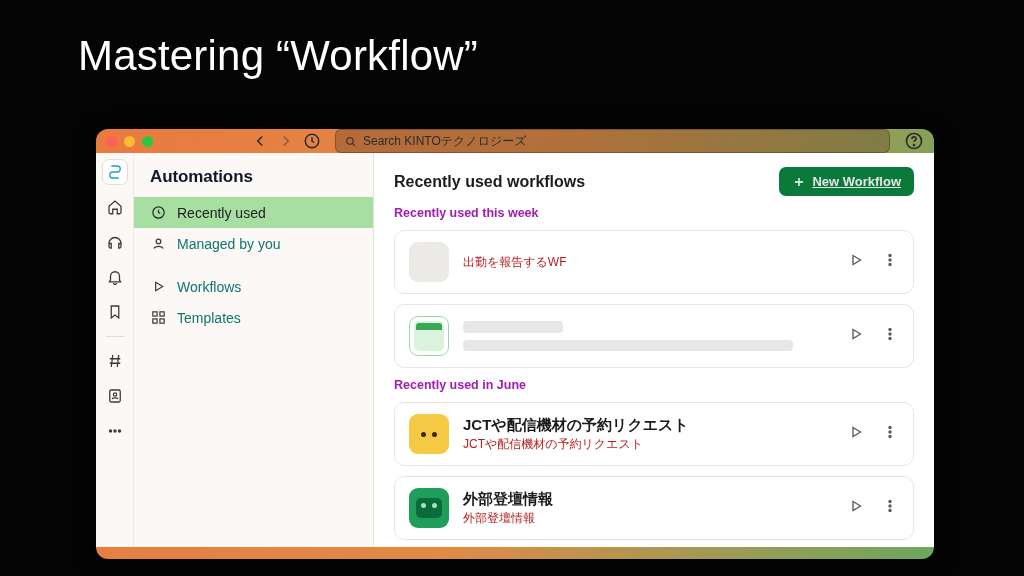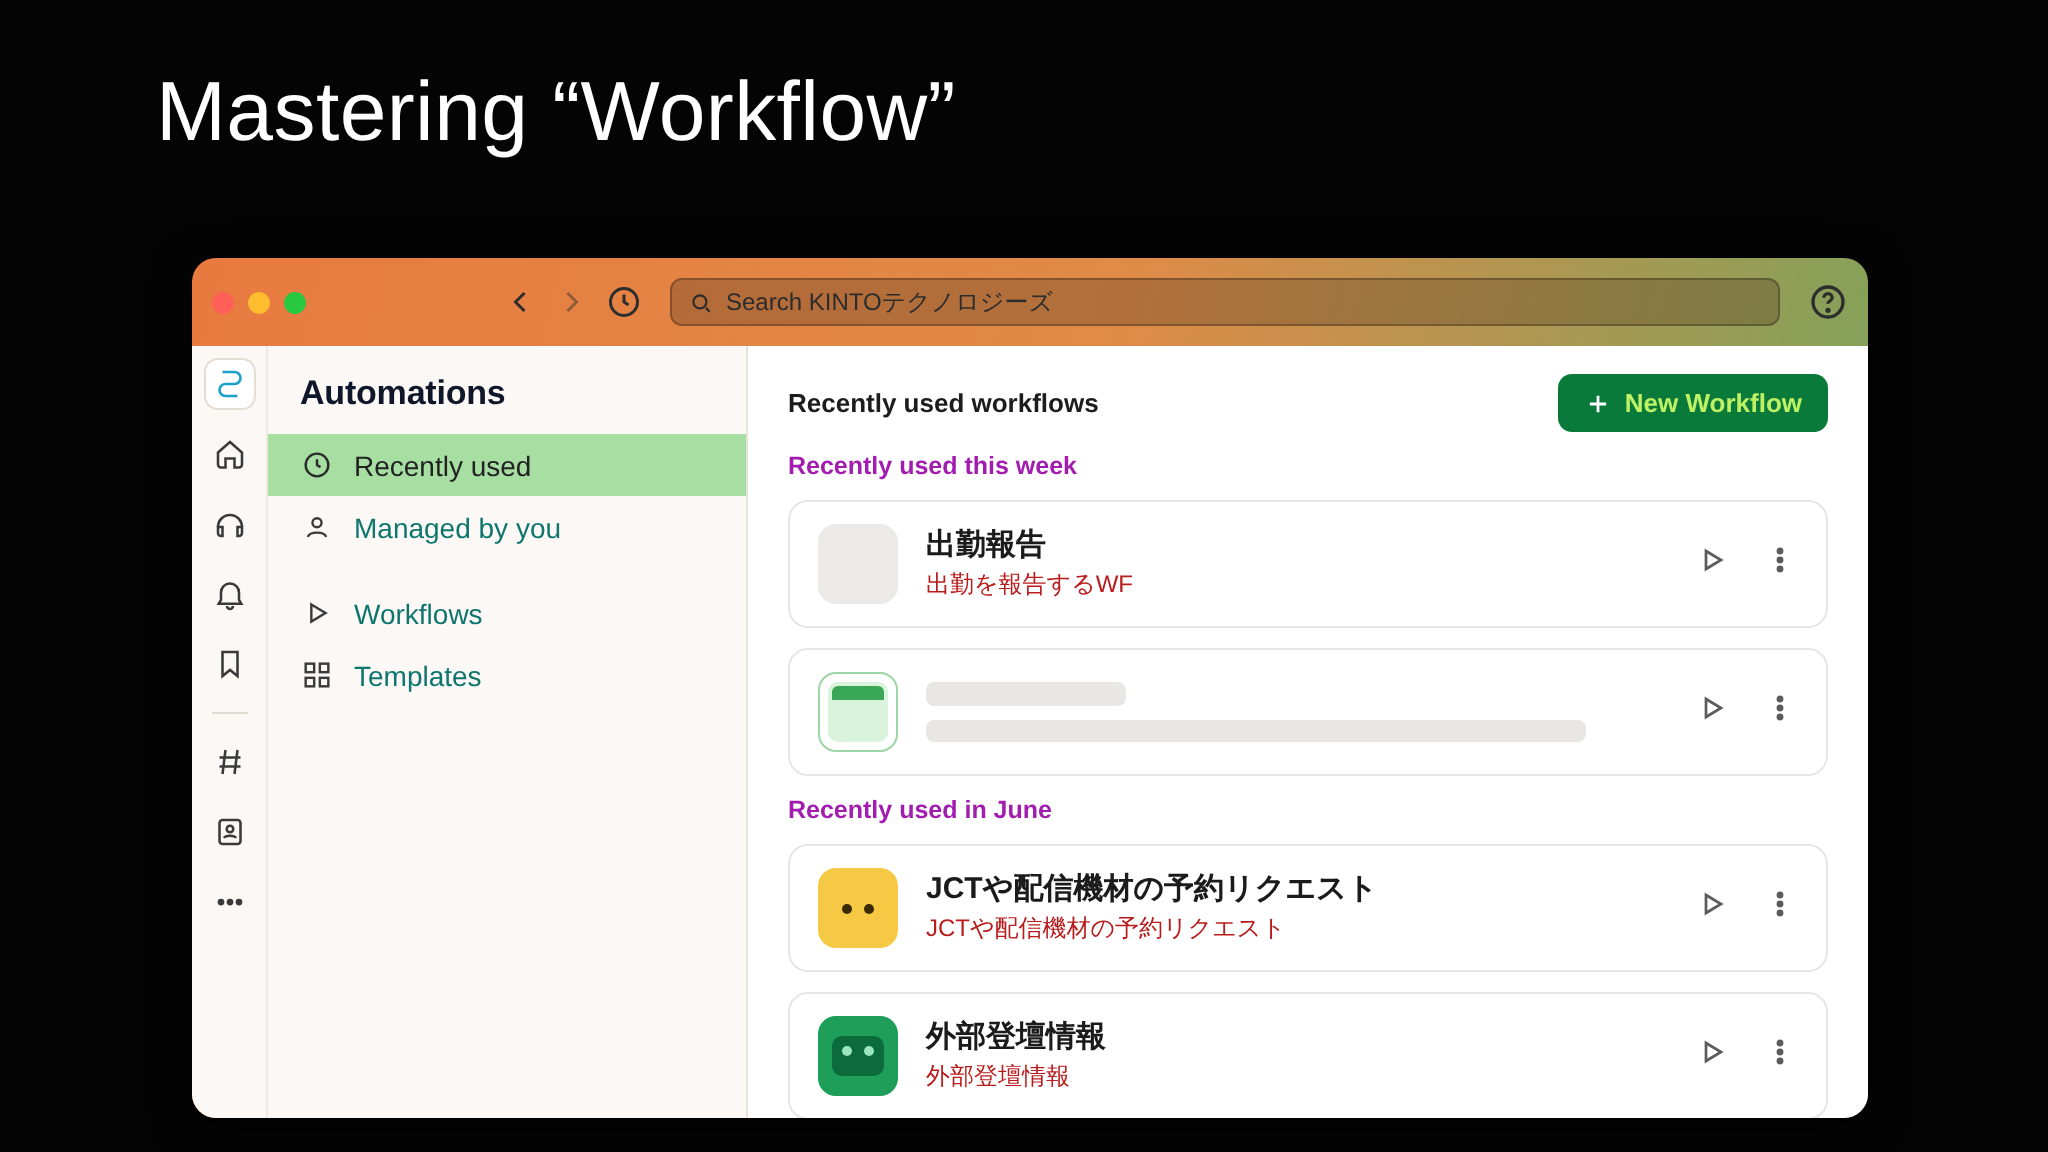--- a/index.html
+++ b/index.html
@@ -4,21 +4,21 @@
 <style>
   * { box-sizing: border-box; margin: 0; padding: 0; }
   html, body { width: 1024px; height: 576px; overflow: hidden; font-family: -apple-system, "Segoe UI", Helvetica, Arial, sans-serif; background:#000; }
   .stage { position:relative; width:1024px; height:576px; background:#040404; }
   .title { position:absolute; left:50px; top:32px; color:#fff; font-size:42px; font-weight:400; letter-spacing:0.2px;margin-left:28px; }
 
   .chrome-wrap { position:absolute; left:96px; top:129px; width:838px; height:430px; border-radius:12px; overflow:hidden;
                  background:linear-gradient(105deg,#e97a3f 0%,#df8b48 50%,#6ca75e 100%); box-shadow:0 4px 20px rgba(0,0,0,0.6); }
 
   
-  .topbar { height:44px; display:flex; align-items:center; padding:0 10px; gap:8px; }
+  .topbar { height:24px; display:flex; align-items:center; padding:0 10px; gap:8px; }
   .traffic { display:flex; gap:7px; margin-right:90px; }
   .tl-dot { width:11px; height:11px; border-radius:50%; }
   .tl-red{background:#fe5f57;} .tl-yel{background:#febc2e;} .tl-grn{background:#28c840;}
   .nav-icn { width:18px; height:18px; display:flex; align-items:center; justify-content:center; color:#2d2d2d; }
   .nav-icn.dim { opacity:0.45; }
   .search { flex:1; height:24px; background:rgba(92,62,38,0.35); border:1px solid rgba(0,0,0,0.25); border-radius:6px;
             display:flex; align-items:center; padding:0 8px; color:#2c2c2c; font-size:12px; gap:6px; margin:0 6px; }
   .help-circle { width:20px; height:20px; }
 
   .body { display:flex; height:calc(100% - 36px); }
@@ -36,23 +36,23 @@
   .side-h { font-size:17px; font-weight:800; color:#0f172a; padding:14px 16px 10px; letter-spacing:-0.1px; }
   .side-item { display:flex; align-items:center; gap:10px; padding:7px 16px; font-size:14px; color:#0f766e; cursor:pointer; }
   .side-item.active { background:#a7dfa3; color:#222; }
   .side-item svg { width:17px; height:17px; stroke:#3a3a3a; stroke-width:1.7; fill:none; }
   .side-item.active svg { stroke:#2a2a2a; }
   .side-gap { height:12px; }
 
   
   .main { flex:1; background:#fff; padding:14px 20px 0 20px; overflow:hidden; position:relative; }
   .main-head { display:flex; align-items:center; justify-content:space-between; margin-bottom:10px; }
-  .main-title { font-size:13px; font-weight:800; color:#1c1c1c; }
-  .new-btn { background:#0a7a3b; color:#bef264; border:none; border-radius:7px; padding:7px 13px; font-size:13px; font-weight:700;
-             display:flex; align-items:center; gap:6px; cursor:pointer; }
+  .main-title { font-size:16px; font-weight:800; color:#1c1c1c; }
+  .new-btn { background:#0a7a3b; color:#e5e5e5; border:none; border-radius:7px; padding:7px 13px; font-size:13px; font-weight:700;
+             display:flex; align-items:center; gap:6px; cursor:pointer;text-decoration:underline; }
   .new-btn svg { width:14px; height:14px; stroke:#fff; stroke-width:2.4; }
 
   .group-label { font-size:12.5px; font-weight:700; color:#a21caf; margin:8px 0 10px; }
 
   .card { border:1px solid #e6e6e6; border-radius:10px; padding:11px 14px; display:flex; align-items:center; gap:14px; margin-bottom:10px; background:#fff; }
   .wf-icon { width:40px; height:40px; border-radius:9px; flex:0 0 40px; display:flex; align-items:center; justify-content:center; }
   .wf-icon.blank { background:#eceae6; }
   .wf-icon.green-cal { background:#fff; border:1.5px solid #9dd6a6; padding:4px; }
   .wf-icon.green-cal .inner { width:100%; height:100%; background:#d9f3dc; border-radius:5px; position:relative; }
   .wf-icon.green-cal .inner::before { content:""; position:absolute; top:2px; left:2px; right:2px; height:7px; background:#3aa757; border-radius:3px 3px 0 0; }
@@ -216,21 +216,20 @@
               </svg>
             <span>New Workflow</span>
           </button>
         </div>
 
         <div class="group-label">Recently used this week</div>
 
         <div class="card">
           <div class="wf-icon blank"></div>
           <div class="wf-text">
-            <div class="wf-name">出勤報告</div>
             <div class="wf-desc">出勤を報告するWF</div>
           </div>
           <div class="card-actions">
             <span><svg viewBox="0 0 24 24">
                   <polygon points="8,6 18,12 8,18"></polygon>
                 </svg></span>
             <span><svg viewBox="0 0 24 24">
                   <circle cx="12" cy="6" r="1.4" fill="#5c5c5c"></circle>
                   <circle cx="12" cy="12" r="1.4" fill="#5c5c5c"></circle>
                   <circle cx="12" cy="18" r="1.4" fill="#5c5c5c"></circle>

